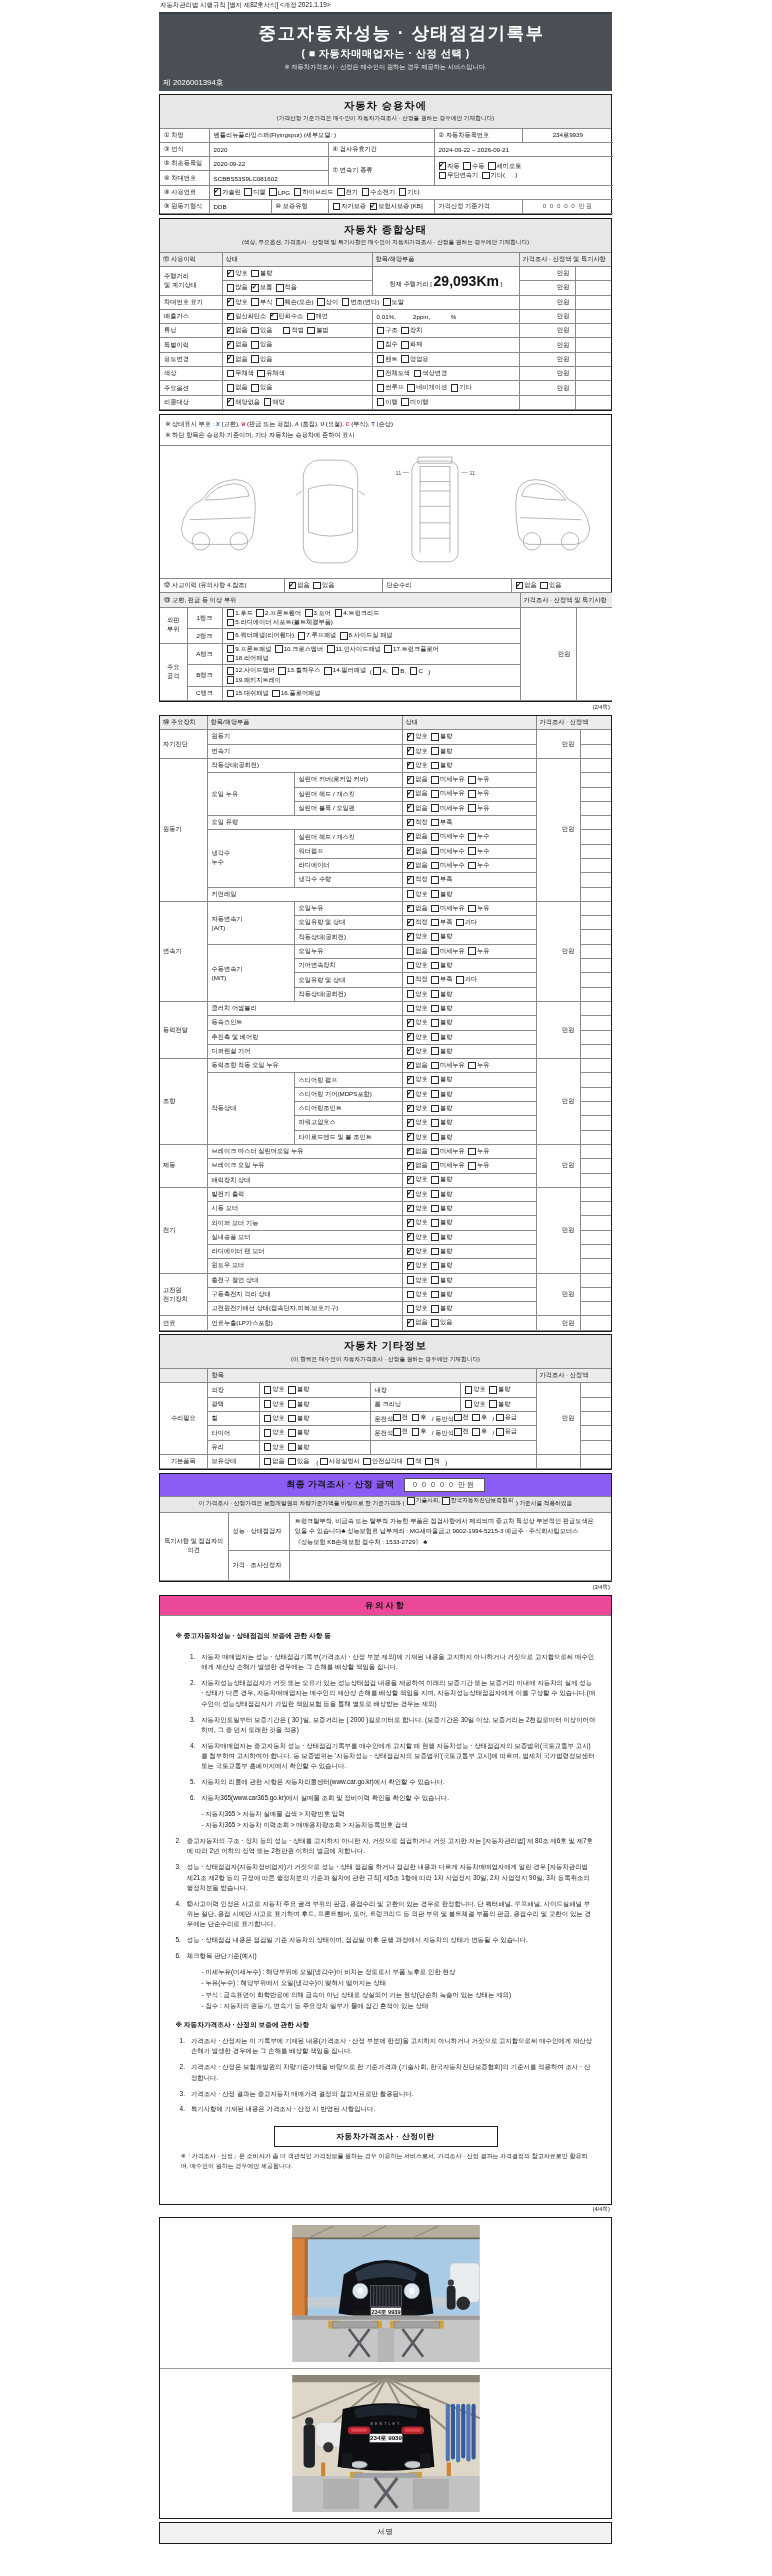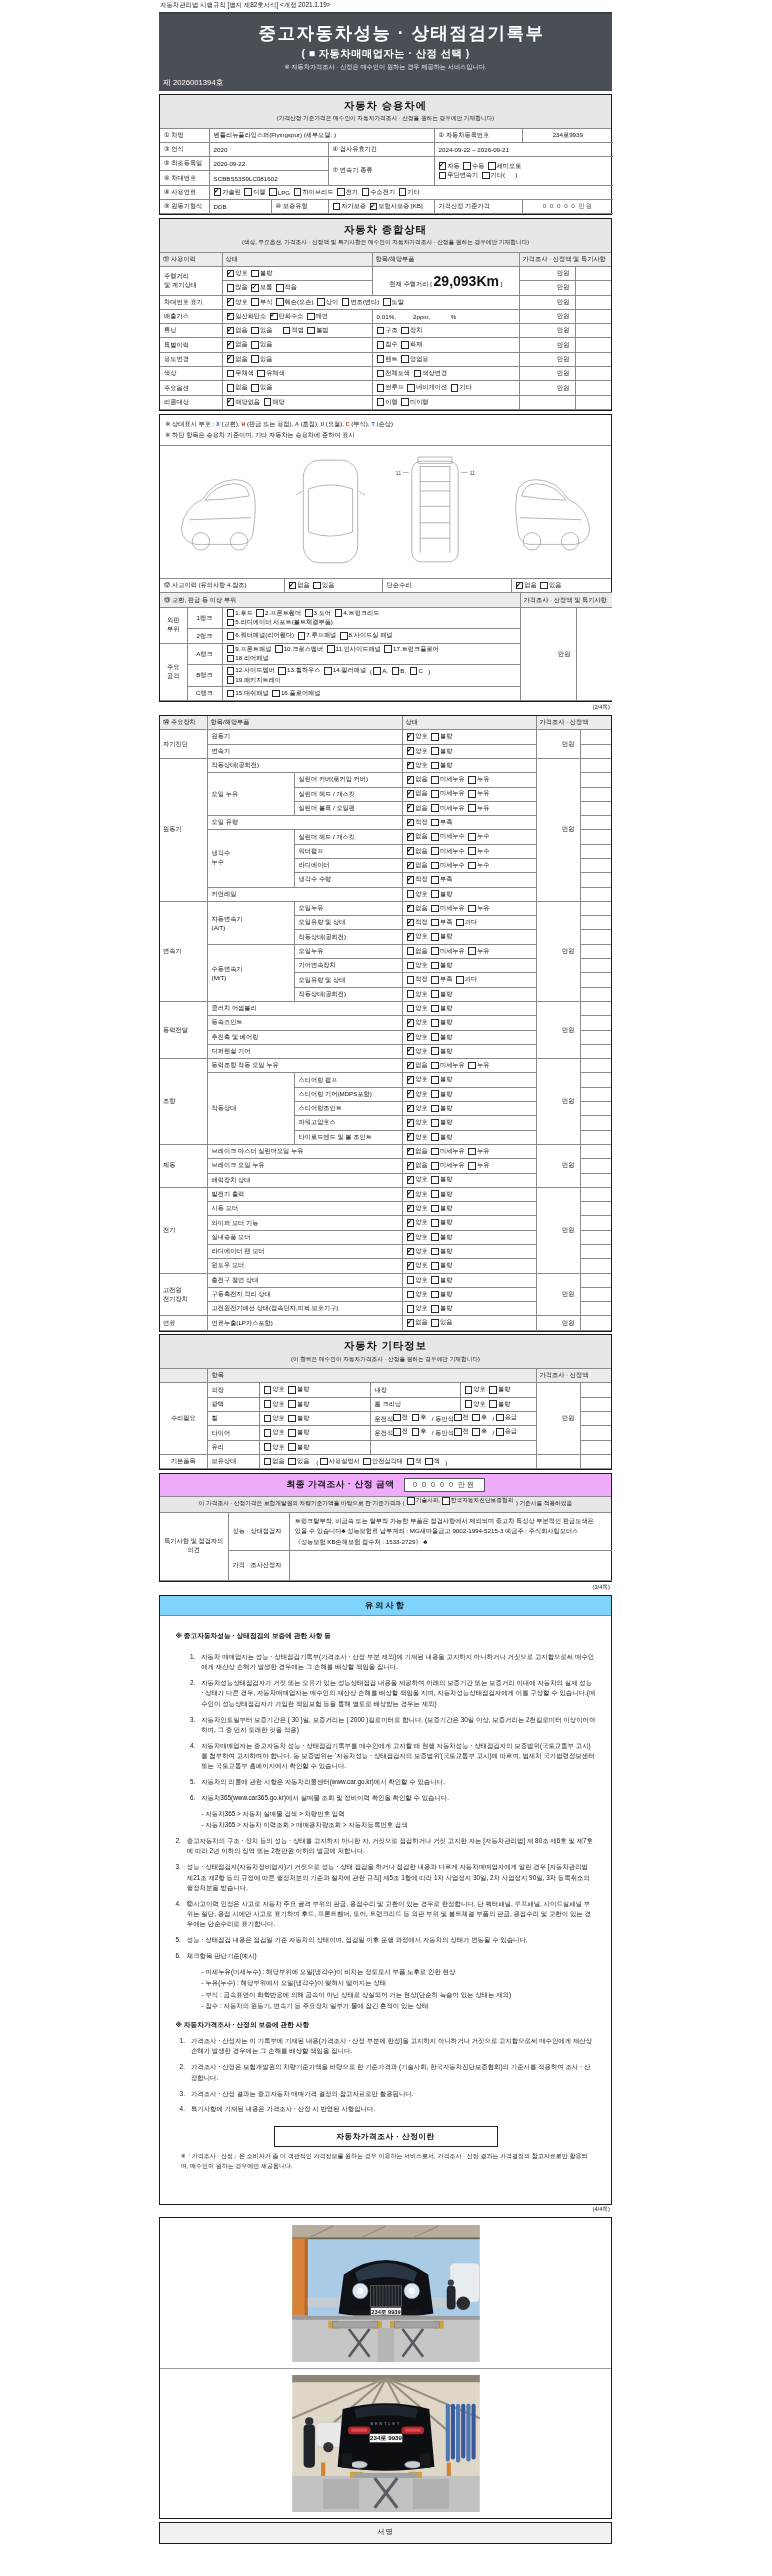--- a/index.html
+++ b/index.html
@@ -31,28 +31,28 @@
   .bx{width:5.7px;height:5.7px;border:0.8px solid #2b2b2b;background:#fff;display:inline-block;position:relative;flex:none;margin-right:1px;}
   .bx.ck:after{content:"\2714";position:absolute;left:-0.5px;top:-2.1px;font-size:6.2px;color:#0a0a0a;}
   .cbt{white-space:pre;}
   .mile .mv{font-size:14px;font-weight:bold;}
   .stc{padding-left:4.1px;}
   .gcol{text-align:left;vertical-align:middle;}
   .legendwrap{padding:4.1px 5.2px;border-bottom:0.5px solid #8a8a8a;font-size:6.2px;line-height:1.7;}
   .lg-code{font-weight:bold;font-family:"Liberation Mono",monospace;}
   .diagrams{display:flex;justify-content:space-around;align-items:center;padding:5.2px 3.1px;border-bottom:0.5px solid #8a8a8a;height:122px;}
   .pagemark{text-align:right;font-size:5.7px;padding:1.5px 2.1px 0.5px;color:#222;}
-  .final-band{background:#f0abfc;display:flex;align-items:center;justify-content:center;gap:9.3px;padding:4.1px 0;border-bottom:0.5px solid #8a8a8a;}
+  .final-band{background:#8b5cf6;display:flex;align-items:center;justify-content:center;gap:9.3px;padding:4.1px 0;border-bottom:0.5px solid #8a8a8a;}
   .final-title{font-size:8.8px;font-weight:bold;letter-spacing:0.5px;}
   .final-amount{background:#fff;border:0.8px solid #555;padding:1px 8.2px;font-size:7.2px;letter-spacing:1.5px;color:#444;}
   .final-note{background:#e7e7e7;text-align:center;font-size:5.7px;padding:0 0 3.6px;border-bottom:0.5px solid #8a8a8a;}
   .final-note .cbi{margin:0 1px;}
   .optext{font-size:6.2px;line-height:1.7;padding:3.1px 5.2px;}
   .oplow{height:27px;}
-  .notice-head{background:#7dd3fc;text-align:center;font-size:8.2px;font-weight:bold;letter-spacing:2.1px;padding:4.1px 0;border-bottom:0.5px solid #8a8a8a;}
+  .notice-head{background:#ec4899;text-align:center;font-size:8.2px;font-weight:bold;letter-spacing:2.1px;padding:4.1px 0;border-bottom:0.5px solid #8a8a8a;}
   .notice-body{padding:13.4px 15.5px 10.3px;min-height:564px;}
   .nt{display:flex;font-size:6.4px;line-height:1.6;margin:5.7px 0;}
   .nt-n{flex:none;width:11.3px;}
   .nt-head{font-weight:bold;font-size:6.7px;margin:2.1px 0 11.3px;}
   .nt-i1{margin-left:14.4px;}
   .nt-sub{margin:1px 0 1px 26px;}
   .nt-o{margin-left:0;}
   .nt-h2{font-weight:bold;font-size:6.7px;margin:10.3px 0 5.2px;}
   .nt-g{margin-left:4.1px;}
   .nt-box{width:222px;margin:11.3px auto 5.2px;border:1px solid #222;text-align:center;font-weight:bold;font-size:7.7px;padding:4.6px 0;letter-spacing:0.5px;}

